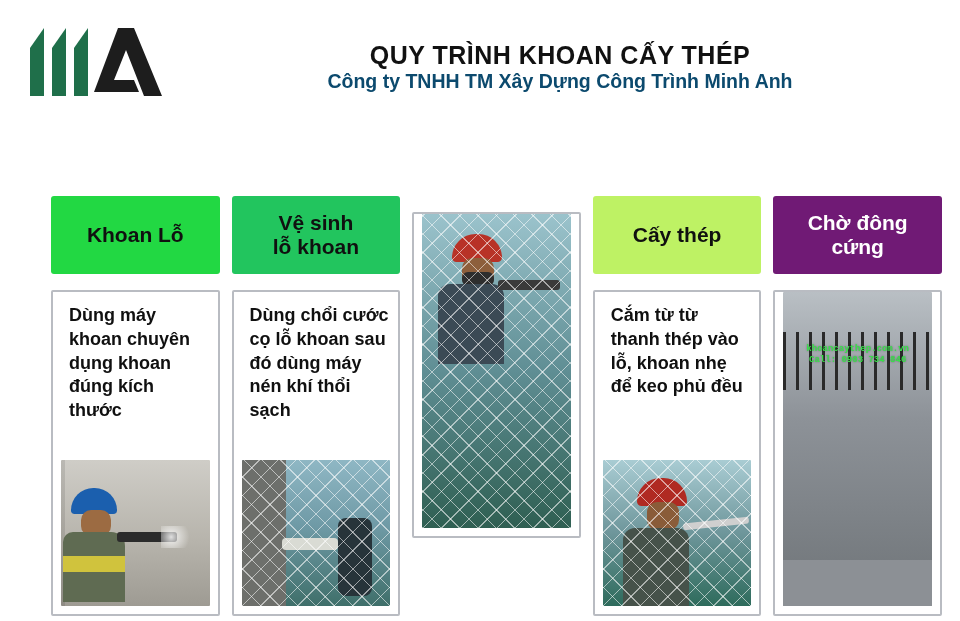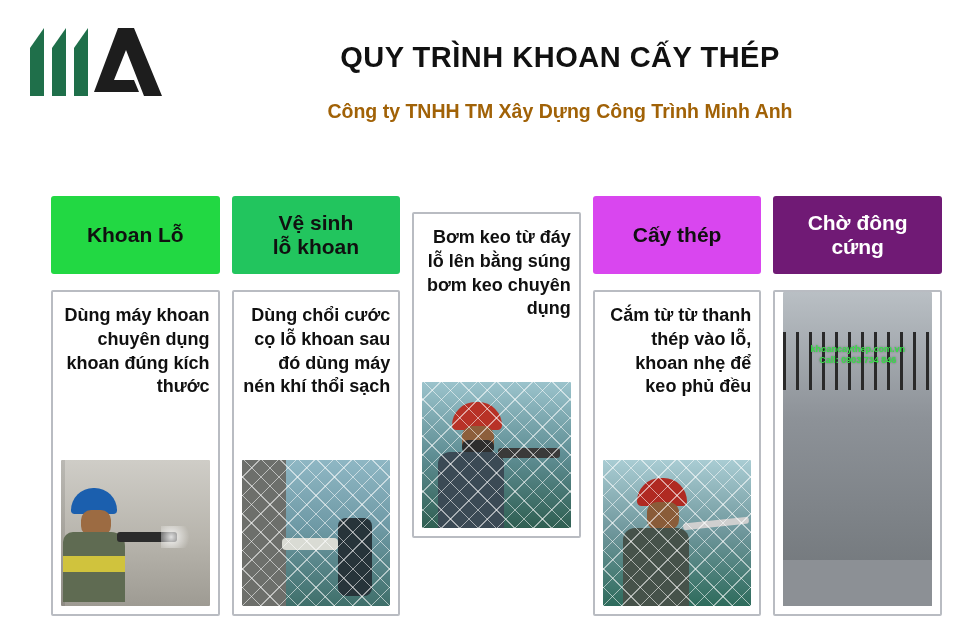--- a/index.html
+++ b/index.html
@@ -28,31 +28,30 @@
     height: 85px;
   }
   .titles {
     position: absolute;
     left: 180px;
     right: 20px;
     top: 42px;
     text-align: center;
   }
   .title-main {
-    font-size: 29px;
+    font-size: 25px;
     font-weight: bold;
     letter-spacing: 0.5px;
     color: #111111;
     line-height: 1.1;
   }
   .title-sub {
-    margin-top: 26px;
     font-size: 19.5px;
     font-weight: bold;
-    color: #a16207;
+    color: #0c4a6e;
   }
 
   
   .steps {
     position: absolute;
     top: 196px;
     left: 18px;
     right: 18px;
     display: flex;
     gap: 12px;
@@ -92,25 +91,26 @@
     height: 326px;
     display: flex;
     flex-direction: column;
     overflow: hidden;
   }
   .step-text {
     padding: 12px 8px 10px 8px;
     font-size: 18px;
     font-weight: bold;
     line-height: 1.32;
-    text-align: right;
+    text-align: left;
     color: #101010;
     flex: 0 0 auto;
     height: 168px;
     box-sizing: border-box;
+    margin-left: 8px;
   }
   .step-photo {
     margin: 0 8px 8px 8px;
     flex: 1 1 auto;
     position: relative;
     overflow: hidden;
     border-radius: 1px;
   }
 
   
@@ -172,21 +172,21 @@
   .ph4 .body { position:absolute; left:20px; top:68px; width:66px; height:82px; background:#46524a; border-radius:12px 12px 0 0; }
   .ph4 .bar { position:absolute; left:80px; top:60px; width:66px; height:7px; background:#cfcfcf; border-radius:3px; transform: rotate(-6deg); }
 
   .ph5 { background: linear-gradient(180deg,#b9bfc4 0%, #8d9298 40%, #6f7478 100%); }
   .ph5 .slab { position:absolute; left:0; bottom:0; width:100%; height:46px; background:#8c9095; }
   .ph5 .rebars { position:absolute; left:0; top:40px; width:100%; height:58px;
     background: repeating-linear-gradient(90deg,#2a2a2a 0 3px, rgba(0,0,0,0) 3px 13px); }
   .ph5 .watermark {
     position: absolute; left: 6px; top: 52px; right: 6px;
     text-align: center; color: #39e04a; font-size: 9px; font-weight: bold;
-    line-height: 1.25; text-shadow: 0 0 2px rgba(0,0,0,.4);
+    line-height: 1.25; text-shadow: 0 0 2px rgba(0,0,0,.4); font-family: Liberation Mono, monospace;
   }
 </style>
 </head>
 <body>
 
 <div class="header">
 
   <div class="logo">
     <svg viewBox="0 0 145 85" width="145" height="85" aria-hidden="true">
       <g fill="#1f6f4a">
@@ -240,36 +240,35 @@
           <div class="arm"></div>
           <div class="figure"></div>
           <div class="mesh"></div>
         </div>
       </div>
     </div>
   </div>
 
   <div class="step">
     <div class="step-body">
-      <div class="step-text">Bơm keo từ đáy lỗ lên bằng súng bơm keo chuyên dụng</div>
       <div class="step-photo">
         <div class="photo-inner ph3">
           <div class="helmet"></div>
           <div class="face"></div>
           <div class="mask"></div>
           <div class="body"></div>
           <div class="gun"></div>
           <div class="mesh"></div>
         </div>
       </div>
     </div>
   </div>
 
   <div class="step">
-    <div class="step-head" style="background:#d946ef">
+    <div class="step-head" style="background:#bef264">
       <div class="step-head-label">Cấy thép</div>
     </div>
     <div class="step-body">
       <div class="step-text">Cắm từ từ thanh thép vào lỗ, khoan nhẹ để keo phủ đều</div>
       <div class="step-photo">
         <div class="photo-inner ph4">
           <div class="helmet"></div>
           <div class="face"></div>
           <div class="body"></div>
           <div class="bar"></div>

